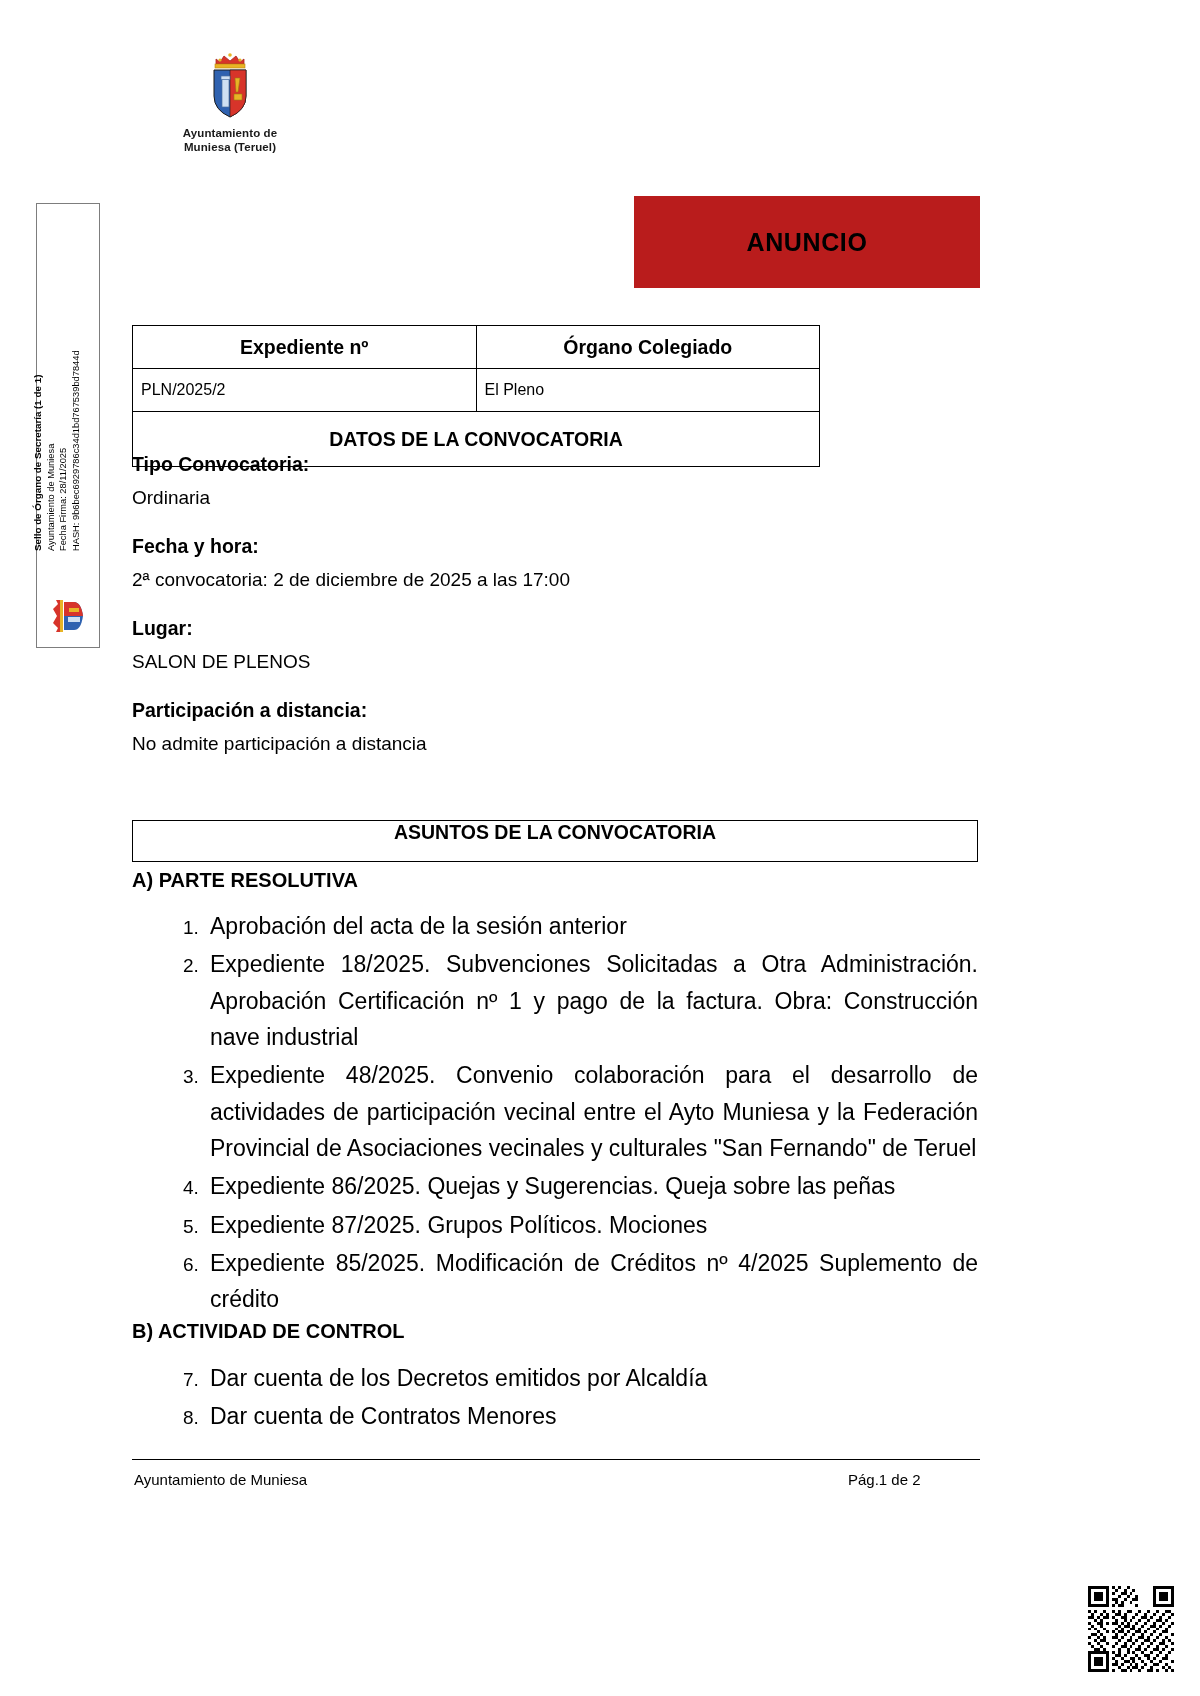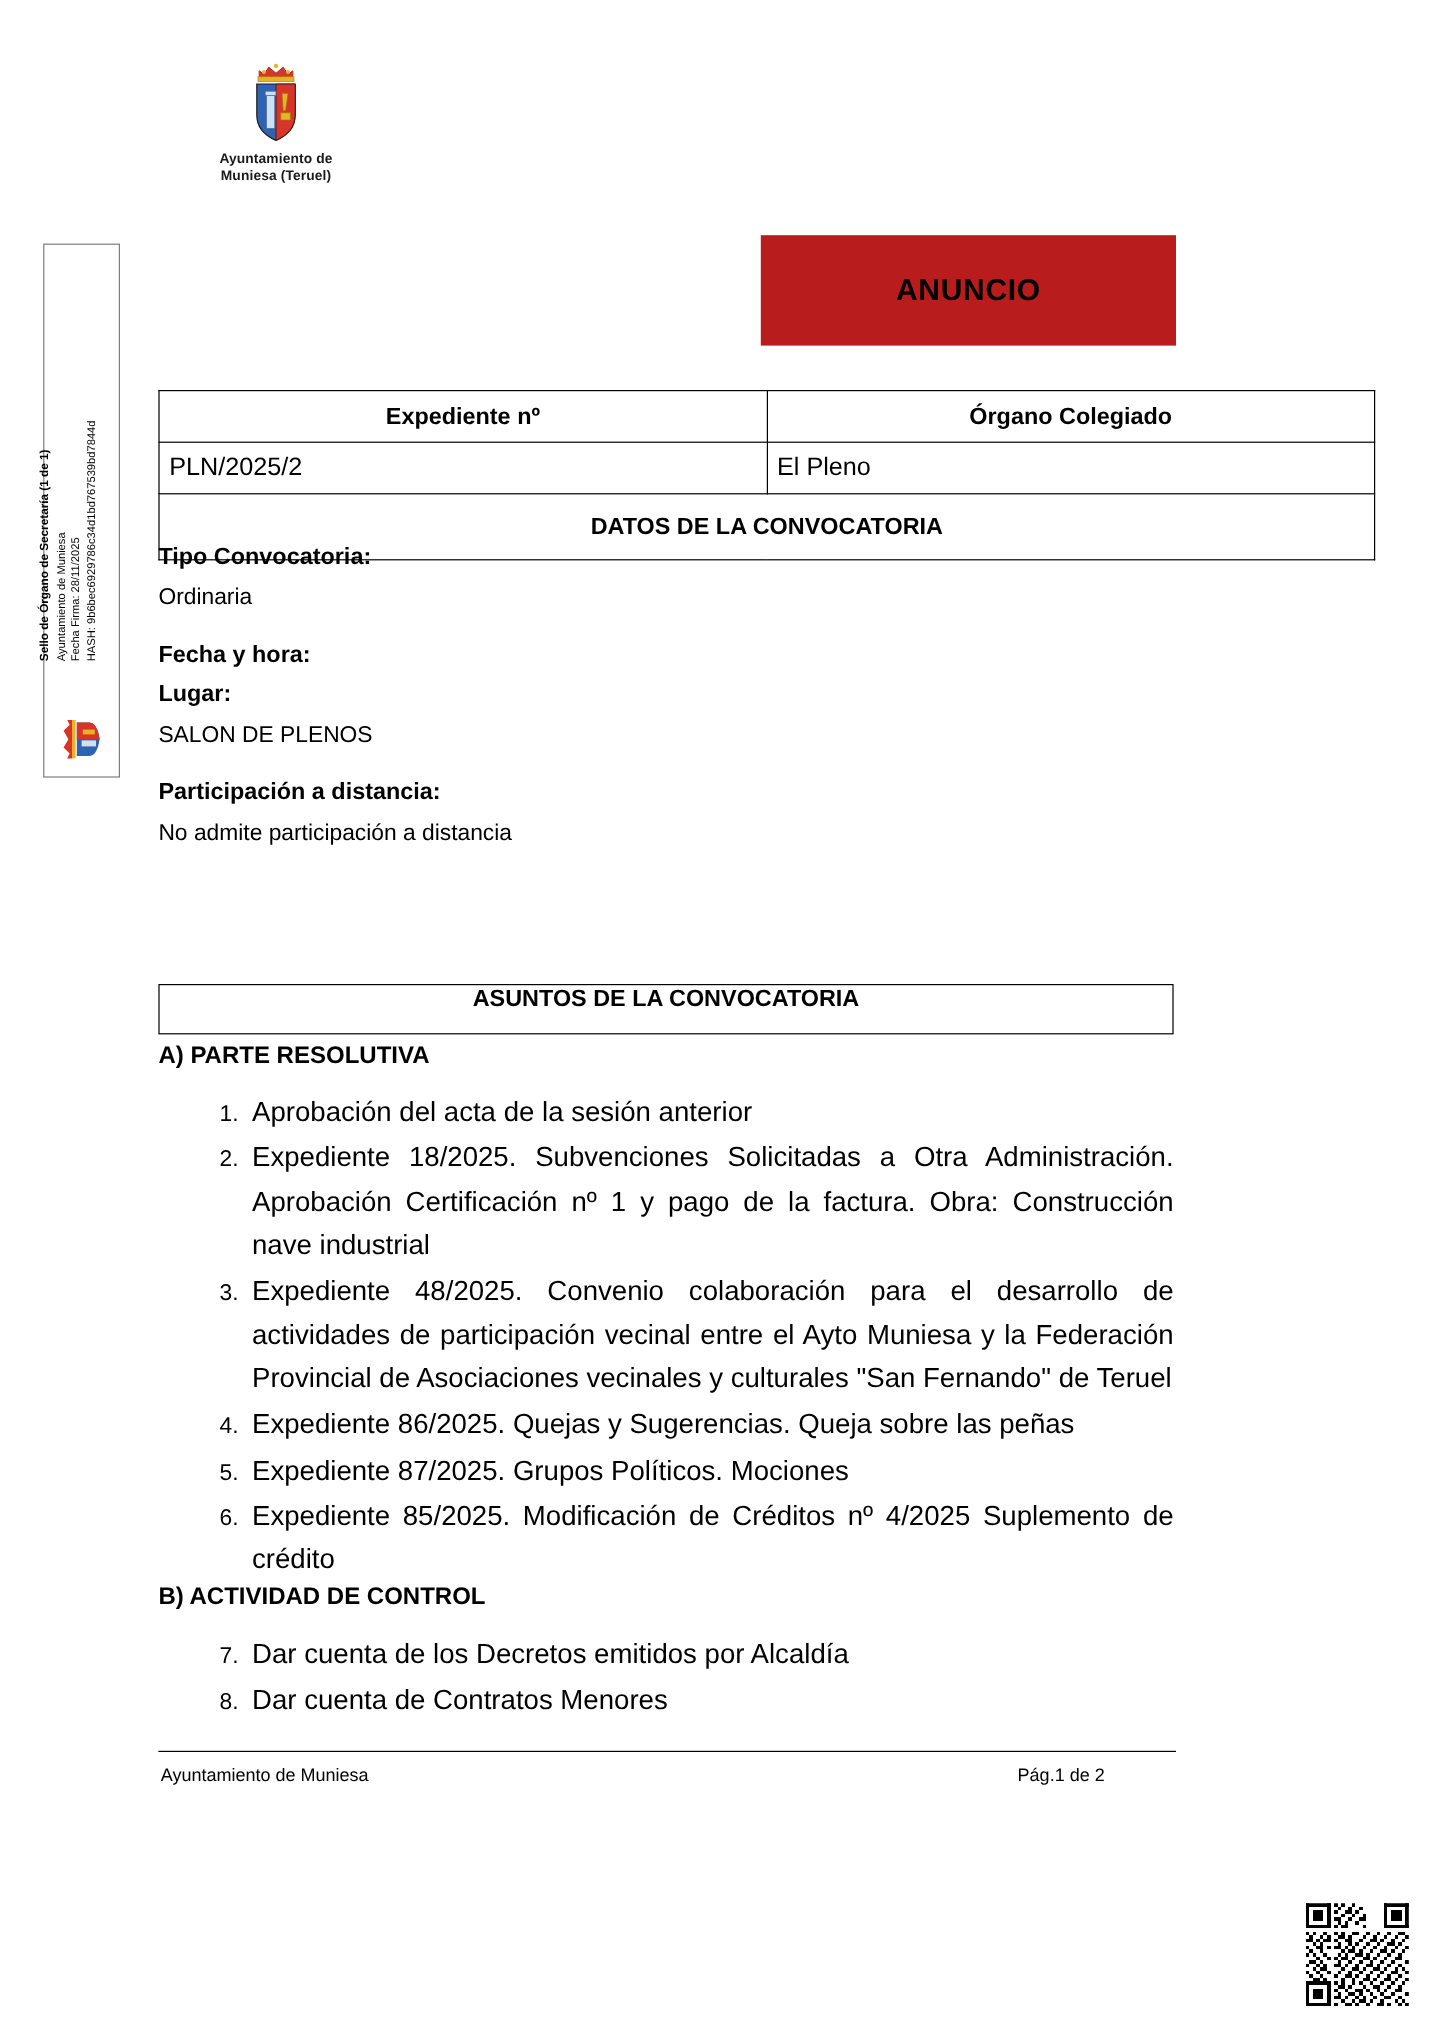--- a/index.html
+++ b/index.html
@@ -109,38 +109,38 @@
   .anuncio-banner span {
     font-size: 25px;
     font-weight: bold;
     letter-spacing: .6px;
   }
 
   .info-table {
     position: absolute;
     left: 0;
     top: 325px;
-    width: 1014px;
+    width: 688px;
     border-collapse: collapse;
     table-layout: fixed;
   }
   .info-table td {
     border: 1.4px solid #000;
     padding: 7px 8px;
     font-size: 19px;
     vertical-align: middle;
     height: 28px;
   }
   .info-table td.head {
     text-align: center;
     font-weight: bold;
     font-size: 19.5px;
   }
   .info-table td.val {
-    font-size: 21px;
+    font-size: 16px;
   }
   .info-table td.full {
     text-align: center;
     font-weight: bold;
     font-size: 19.5px;
     height: 40px;
   }
 
   .detail-block {
     position: absolute;
@@ -311,20 +311,21 @@
         <td class="full" colspan="2">DATOS DE LA CONVOCATORIA</td>
       </tr>
     </tbody>
       </table>
 
     <div class="detail-block">
       <p class="d-label">Tipo Convocatoria:</p>
       <p class="d-value">Ordinaria</p>
 
       <p class="d-label">Fecha y hora:</p>
+      <p class="d-value last">2ª convocatoria: 2 de diciembre de 2025 a las 17:00</p>
 
       <p class="d-label">Lugar:</p>
       <p class="d-value">SALON DE PLENOS</p>
 
       <p class="d-label">Participación a distancia:</p>
       <p class="d-value">No admite participación a distancia</p>
     </div>
 
     <div class="asuntos-bar">
       <span>ASUNTOS DE LA CONVOCATORIA</span>

